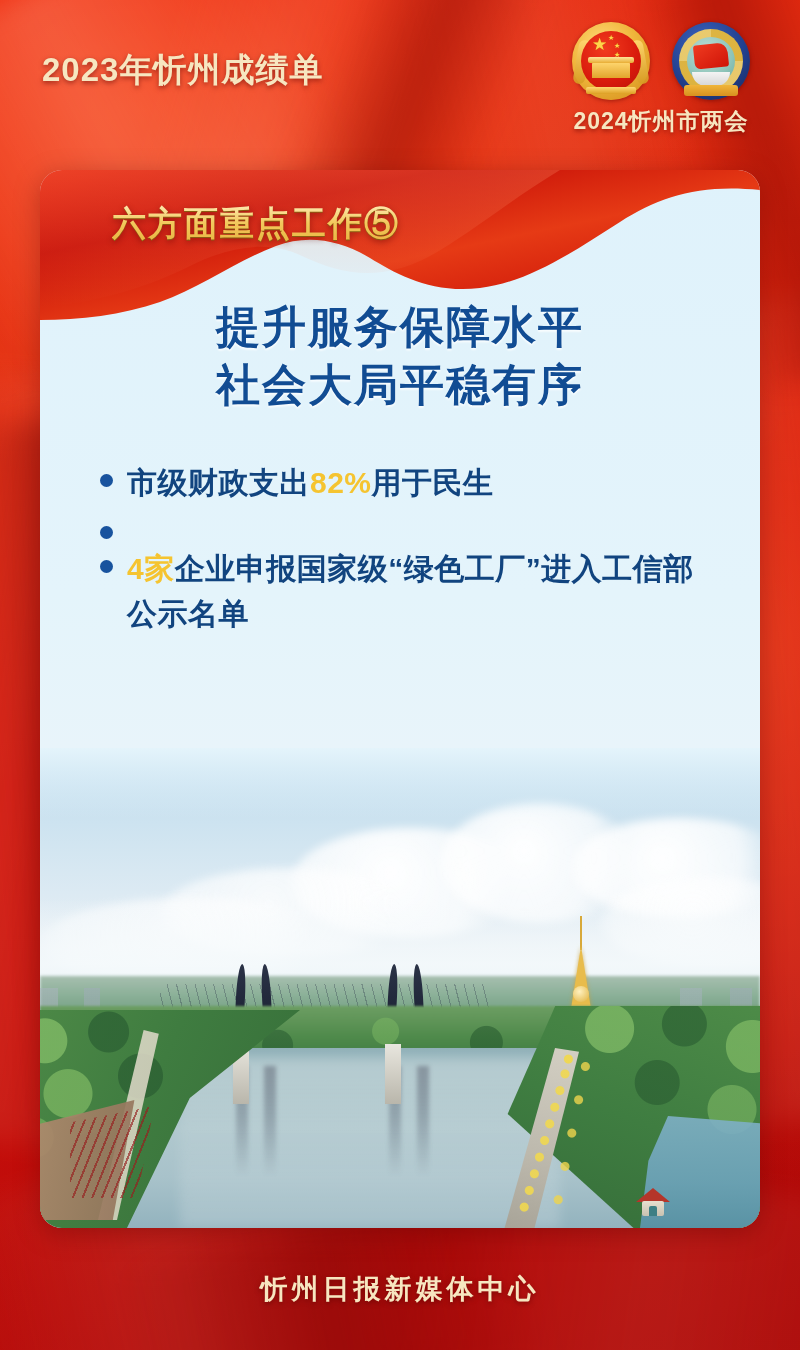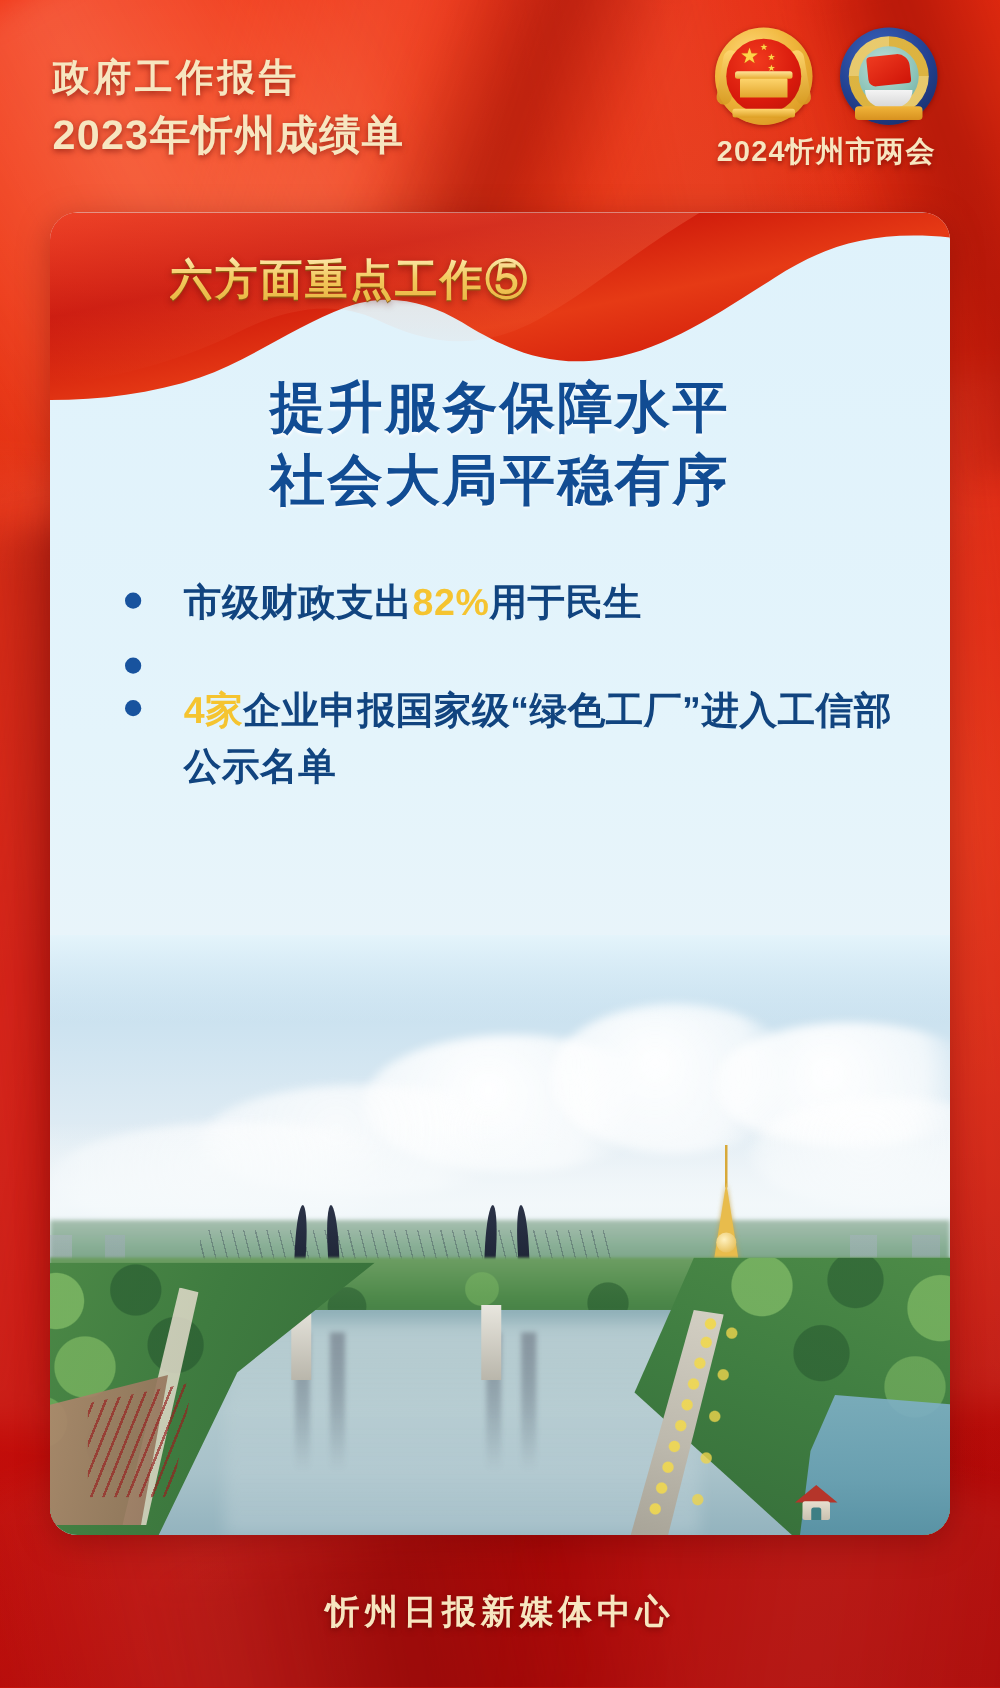--- a/index.html
+++ b/index.html
@@ -152,21 +152,21 @@
     z-index:5;
   }
 
   
   .ribbon {
     position:absolute; left:0; top:0; width:720px; height:150px; z-index:2;
   }
   .ribbon svg { display:block; width:720px; height:150px; }
 
   .badge {
-    position:absolute; left:96px; top:31px; z-index:4;
+    position:absolute; left:72px; top:31px; z-index:4;
     font-family:"Liberation Sans", sans-serif;
     font-weight:bold; font-size:34px; letter-spacing:2px;
     color:#f6cf72;
     background:linear-gradient(#fff0c0 0%, #f3c85c 48%, #e7b13c 100%);
     -webkit-background-clip:text; background-clip:text;
     -webkit-text-fill-color:transparent;
     filter:drop-shadow(0 1px 0 #8a5c10) drop-shadow(0 2px 3px rgba(90,0,0,.45));
   }
 
   
@@ -178,21 +178,21 @@
     color:#114c93;
     line-height:1.32;
     letter-spacing:2px;
   }
   .main-title div { font-size:44px; text-shadow:0 2px 2px rgba(255,255,255,.8); }
 
   
   .bullets {
     position:absolute; left:60px; top:290px; width:620px; z-index:3;
   }
-  .bullet-item { display:flex; align-items:flex-start; margin-bottom:7px;gap:20px; }
+  .bullet-item { display:flex; align-items:flex-start; margin-bottom:7px; }
   .dot {
     flex:0 0 auto; width:13px; height:13px; border-radius:50%;
     background:#18539e; margin:14px 14px 0 0;
   }
   .btext {
     font-family:"Liberation Sans", sans-serif;
     font-weight:bold; font-size:30px; line-height:1.5;
     color:#11447f; letter-spacing:.5px;
   }
   .hl { color:#f5c430; }
@@ -449,21 +449,20 @@
   <div class="fold f5"></div>
   <div class="fold f6"></div>
   <div class="fold f7"></div>
   <div class="fold dark d1"></div>
   <div class="fold dark d2"></div>
   <div class="fold dark d3"></div>
   <div class="fold dark d4"></div>
 
   <div class="header">
     <div class="head-title">
-      <div class="head-line1">政府工作报告</div>
       <div class="head-line2">2023年忻州成绩单</div>
     </div>
 
     <div class="emblems">
       <div class="emblem-row">
         <div class="emblem">
           <div class="nat-outer"></div>
           <div class="nat-wheat-l"></div>
           <div class="nat-wheat-r"></div>
           <div class="nat-inner"></div>

